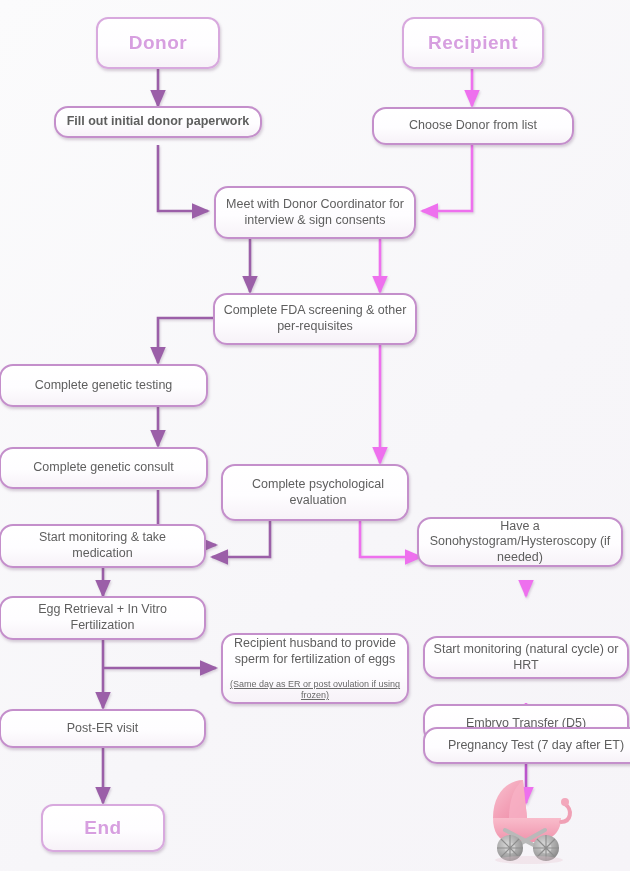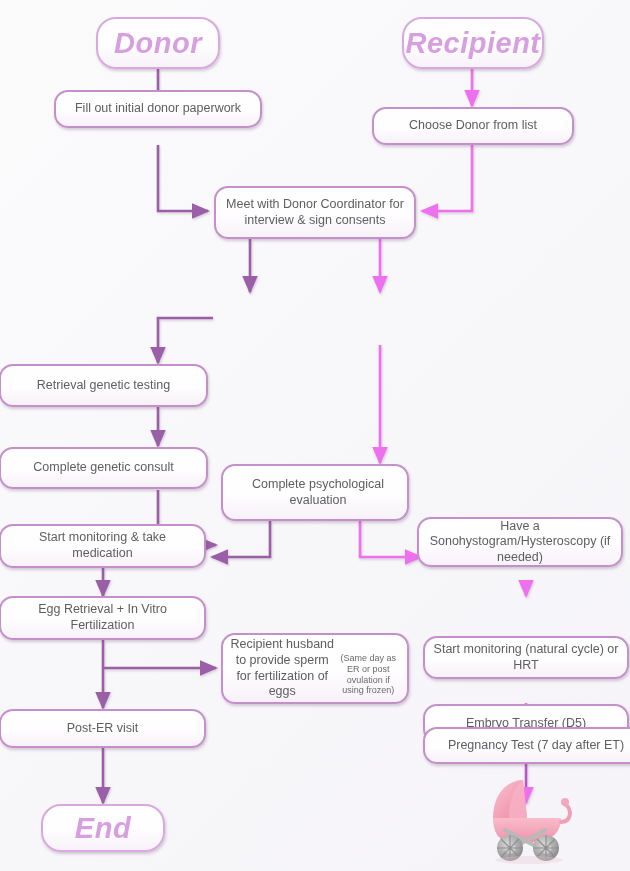--- a/index.html
+++ b/index.html
@@ -39,34 +39,34 @@
     align-items: center;
     justify-content: center;
     text-align: center;
     color: #5e5e5e;
     font-size: 12.5px;
     line-height: 1.25;
     padding: 2px 6px;
   }
   .node.terminal {
     border: 2px solid #d8a9de;
-    border-radius: 20px;
+    border-radius: 12px;
     color: #d79fe0;
-    font-size: 29px;
+    font-size: 19px;
     font-weight: bold;
     letter-spacing: 0.5px;
     text-shadow: 0 1px 0 rgba(255,255,255,0.9);
-    font-style: italic;
   }
   .node .sub {
     display: block;
     font-size: 9px;
     line-height: 1.2;
     margin-top: 12px;
     color: #6a6a6a;
+    text-decoration: underline;
   }
   .node .main-text {
     display: block;
   }
   
   #carriage {
     position: absolute;
     left: 483px;
     top: 772px;
     width: 96px;
@@ -137,54 +137,57 @@
   </svg>
 
   <div class="node terminal" style="left:96px; top:17px; width:124px; height:52px;">
     <span>Donor</span>
   </div>
 
   <div class="node terminal" style="left:402px; top:17px; width:142px; height:52px;">
     <span>Recipient</span>
   </div>
 
-  <div class="node" style="left:54px; top:90px; width:208px; height:38px;">
+  <div class="node" style="left:54px; top:106px; width:208px; height:32px;font-weight:bold;">
     <span>Fill out initial donor paperwork</span>
   </div>
 
   <div class="node" style="left:372px; top:107px; width:202px; height:38px;">
     <span>Choose Donor from list</span>
   </div>
 
   <div class="node" style="left:214px; top:186px; width:202px; height:53px;">
     <span>Meet with Donor Coordinator for interview &amp; sign consents</span>
   </div>
 
+  <div class="node" style="left:213px; top:293px; width:204px; height:52px;">
+    <span>Complete FDA screening &amp; other per-requisites</span>
+  </div>
 
   <div class="node" style="left:-1px; top:364px; width:209px; height:43px;">
-    <span>Retrieval genetic testing</span>
+    <span>Complete genetic testing</span>
   </div>
 
   <div class="node" style="left:-1px; top:447px; width:209px; height:42px;">
     <span>Complete genetic consult</span>
   </div>
 
   <div class="node" style="left:221px; top:464px; width:188px; height:57px;padding-left:12px;">
     <span>Complete psychological evaluation</span>
   </div>
 
   <div class="node" style="left:-1px; top:524px; width:207px; height:44px;align-items:center;">
     <span>Start monitoring &amp; take medication</span>
   </div>
 
   <div class="node" style="left:-1px; top:596px; width:207px; height:44px;">
     <span>Egg Retrieval + In Vitro Fertilization</span>
   </div>
 
-  <div class="node" style="left:221px; top:633px; width:188px; height:71px; flex-direction:row;">
+  <div class="node" style="left:221px; top:633px; width:188px; height:71px; flex-direction:column;">
     <span class="main-text">Recipient husband to provide sperm for fertilization of eggs</span>
     <span class="sub">(Same day as ER or post ovulation if using frozen)</span>
   </div>
 
   <div class="node" style="left:-1px; top:709px; width:207px; height:39px;">
     <span>Post-ER visit</span>
   </div>
 
   <div class="node terminal" style="left:41px; top:804px; width:124px; height:48px;">
     <span>End</span>

